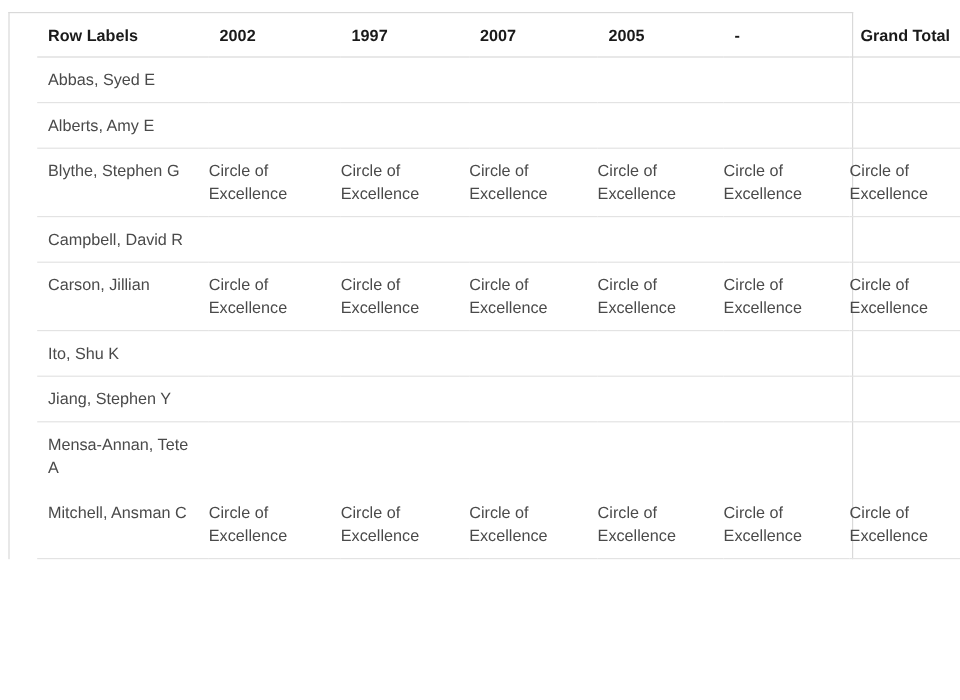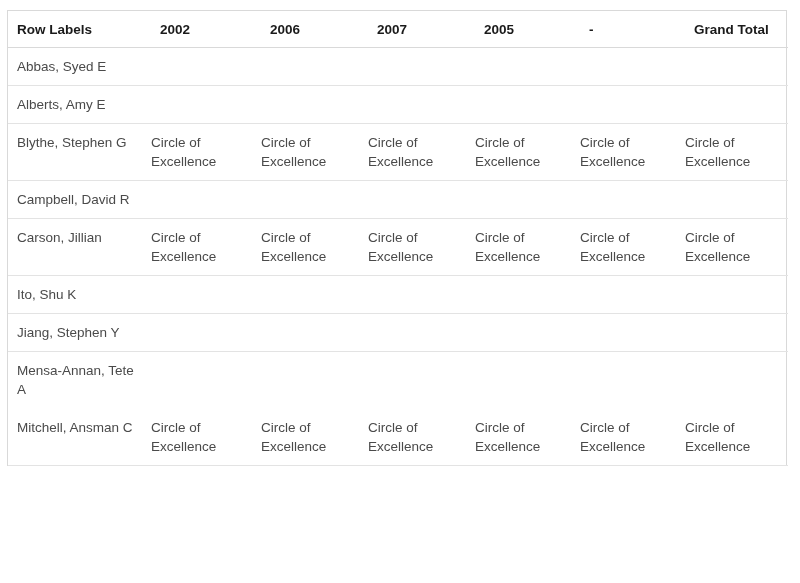--- a/index.html
+++ b/index.html
@@ -12,25 +12,26 @@
     height: 583px;
     overflow: hidden;
     font-family: "Liberation Sans", sans-serif;
     -webkit-font-smoothing: antialiased;
   }
 
   .pivot-wrap {
     position: absolute;
     left: 7px;
     top: 10px;
-    width: 780px;
+    width: 704px;
     box-sizing: border-box;
     border-left: 1px solid #d9d9d9;
     border-right: 1px solid #d9d9d9;
     border-top: 1px solid #d9d9d9;
+    padding-left: 23px;
   }
 
   table.pivot {
     width: 100%;
     border-collapse: collapse;
     table-layout: fixed;
     font-size: 13.5px;
   }
 
   table.pivot col.c-label   { width: 143px; }
@@ -84,21 +85,21 @@
         <col class="c-y2006">
         <col class="c-y2007">
         <col class="c-y2008">
         <col class="c-blank">
         <col class="c-total">
     </colgroup>
     <thead>
       <tr>
         <th class="pad-left">Row Labels</th>
         <th class="pad-left">2002</th>
-        <th class="pad-left">2006</th>
+        <th class="pad-left">1997</th>
         <th class="pad-left">2007</th>
         <th class="pad-left">2005</th>
         <th class="pad-left">-</th>
         <th class="pad-left">Grand Total</th>
       </tr>
     </thead>
     <tbody>
 
       <tr>
         <td class="label-cell">Abbas, Syed E</td>

